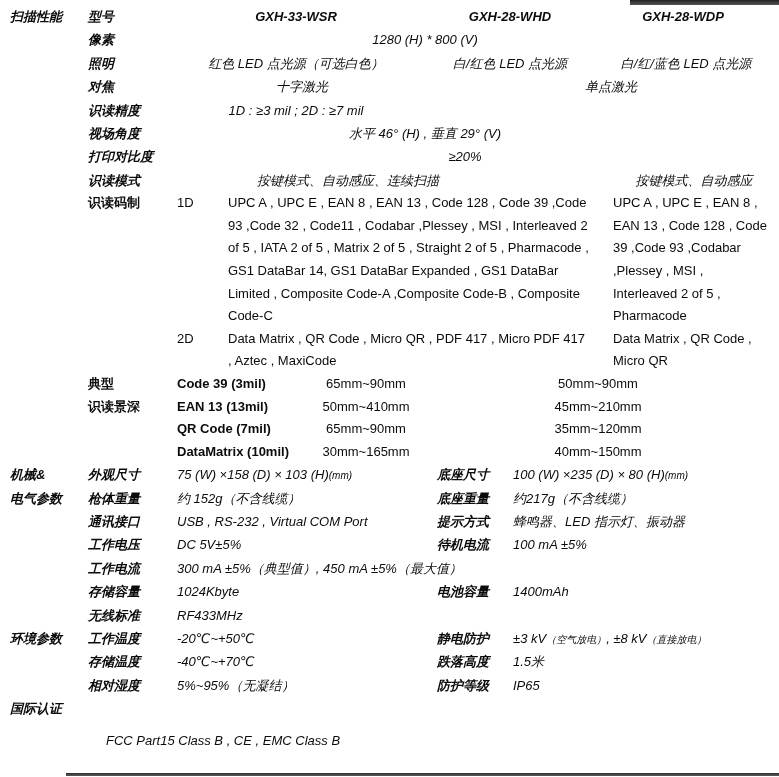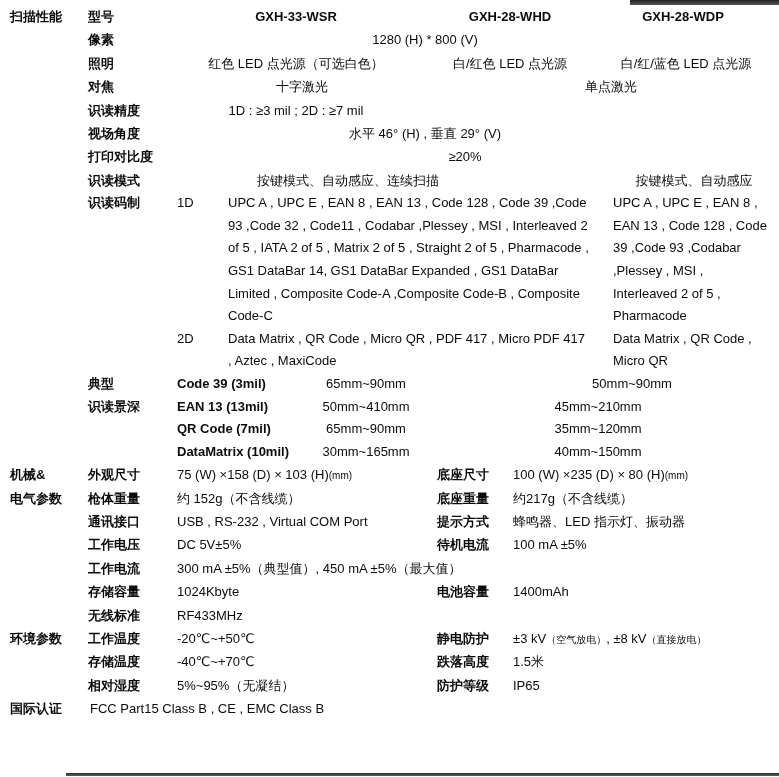--- a/index.html
+++ b/index.html
@@ -13,41 +13,41 @@
   }
   .topbar{
     position:absolute;top:0;left:630px;width:149px;height:5px;
     background:linear-gradient(#222,#555);
   }
   .bottombar{
     position:absolute;bottom:1px;left:66px;width:713px;height:3px;
     background:linear-gradient(#2e2e2e,#5a5a5a);
   }
   .content{position:absolute;top:5px;left:0;width:779px;}
-  .row{position:relative;height:23.4px;}
+  .row{position:relative;height:23.4px;font-style:italic;}
   .row span{line-height:23.4px;}
   .p{position:absolute;white-space:nowrap;}
   .b{font-weight:bold;}
   .cat{left:10px;font-weight:bold;}
   .prop{left:88px;font-weight:bold;}
   .sub{left:177px;}
   .ctr{transform:translateX(-50%);}
   .small{font-size:10px;}
   .block{position:relative;}
   .wrap{position:absolute;top:0;line-height:22.6px;white-space:normal;}
   .symL{left:228px;width:362px;}
   .symR{left:613px;width:155px;}
   .h1d{height:135.6px;}
   .h2d{height:45.2px;}
   .dofrow{position:relative;height:22.6px;}
   .dofrow span{line-height:22.6px;}
   .lval{left:177px;}
   .rlab{left:437px;font-weight:bold;}
   .rval{left:513px;}
-  .certval{left:90px;}
+  .certval{left:106px;margin-top:32px;}
 </style>
 </head>
 <body>
 
 <div class="page">
   <div class="topbar"></div>
   <div class="bottombar"></div>
 
   <div class="content">
 
@@ -108,21 +108,21 @@
     <div class="block h2d">
       <span class="p sub" style="line-height:22.6px">2D</span>
       <div class="wrap symL">Data Matrix , QR Code , Micro QR , PDF 417 , Micro PDF 417 , Aztec , MaxiCode</div>
       <div class="wrap symR">Data Matrix , QR Code , Micro QR</div>
     </div>
 
     <div class="dofrow">
       <span class="p prop">典型</span>
       <span class="p sub b">Code 39 (3mil)</span>
       <span class="p ctr" style="left:366px">65mm~90mm</span>
-      <span class="p ctr" style="left:632px">50mm~90mm</span>
+      <span class="p ctr" style="left:598px">50mm~90mm</span>
     </div>
     <div class="dofrow">
       <span class="p prop">识读景深</span>
       <span class="p sub b">EAN 13 (13mil)</span>
       <span class="p ctr" style="left:366px">50mm~410mm</span>
       <span class="p ctr" style="left:598px">45mm~210mm</span>
     </div>
     <div class="dofrow">
       <span class="p sub b">QR Code (7mil)</span>
       <span class="p ctr" style="left:366px">65mm~90mm</span>

